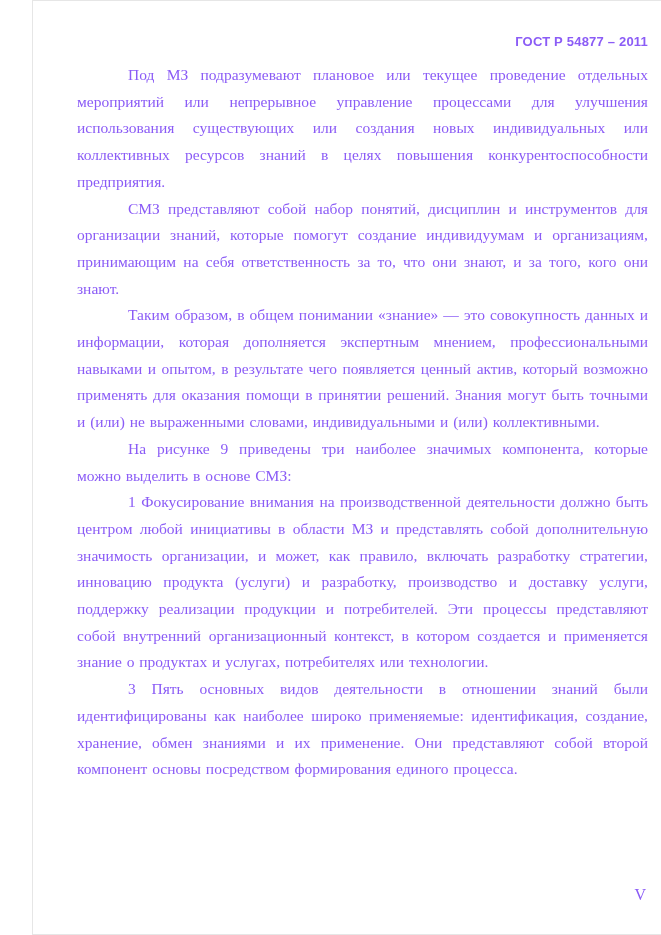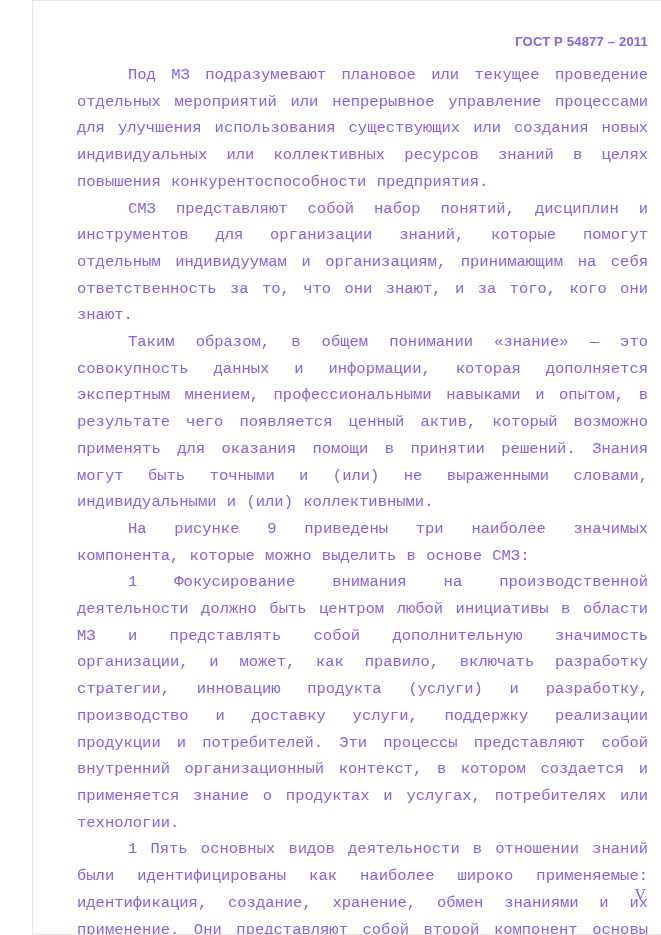--- a/index.html
+++ b/index.html
@@ -29,39 +29,38 @@
     margin-bottom: 12px;
     letter-spacing: 0.2px;
   }
   .doc-body p {
     margin: 0;
     text-align: justify;
     text-indent: 51px;
     font-size: 15.5px;
     line-height: 26.7px;
     word-spacing: 1px;
-    font-family: Liberation Mono, monospace;
   }
   .page-number {
     position: absolute;
     right: 46px;
     bottom: 30px;
     font-size: 16px;
     font-family: "Liberation Serif", serif;
   }
 </style>
 </head>
 <body>
 
 <div class="page">
   <div class="doc-header">ГОСТ Р 54877 – 2011</div>
 
   <div class="doc-body">
     <p>Под МЗ подразумевают плановое или текущее проведение отдельных мероприятий или непрерывное управление процессами для улучшения использования существующих или создания новых индивидуальных или коллективных ресурсов знаний в целях повышения конкурентоспособности предприятия.</p>
-    <p>СМЗ представляют собой набор понятий, дисциплин и инструментов для организации знаний, которые помогут отдельным индивидуумам и организациям, принимающим на себя ответственность за то, что они знают, и за того, кого они знают.</p>
+    <p>СМЗ представляют собой набор понятий, дисциплин и инструментов для организации знаний, которые помогут создание индивидуумам и организациям, принимающим на себя ответственность за то, что они знают, и за того, кого они знают.</p>
     <p>Таким образом, в общем понимании «знание» — это совокупность данных и информации, которая дополняется экспертным мнением, профессиональными навыками и опытом, в результате чего появляется ценный актив, который возможно применять для оказания помощи в принятии решений. Знания могут быть точными и (или) не выраженными словами, индивидуальными и (или) коллективными.</p>
     <p>На рисунке 9 приведены три наиболее значимых компонента, которые можно выделить в основе СМЗ:</p>
     <p>1 Фокусирование внимания на производственной деятельности должно быть центром любой инициативы в области МЗ и представлять собой дополнительную значимость организации, и может, как правило, включать разработку стратегии, инновацию продукта (услуги) и разработку, производство и доставку услуги, поддержку реализации продукции и потребителей. Эти процессы представляют собой внутренний организационный контекст, в котором создается и применяется знание о продуктах и услугах, потребителях или технологии.</p>
-    <p>1 Пять основных видов деятельности в отношении знаний были идентифицированы как наиболее широко применяемые: идентификация, создание, хранение, обмен знаниями и их применение. Они представляют собой второй компонент основы посредством формирования единого процесса.</p>
+    <p>3 Пять основных видов деятельности в отношении знаний были идентифицированы как наиболее широко применяемые: идентификация, создание, хранение, обмен знаниями и их применение. Они представляют собой второй компонент основы посредством формирования единого процесса.</p>
   </div>
 
   <div class="page-number">V</div>
 </div>
 
 </body></html>

